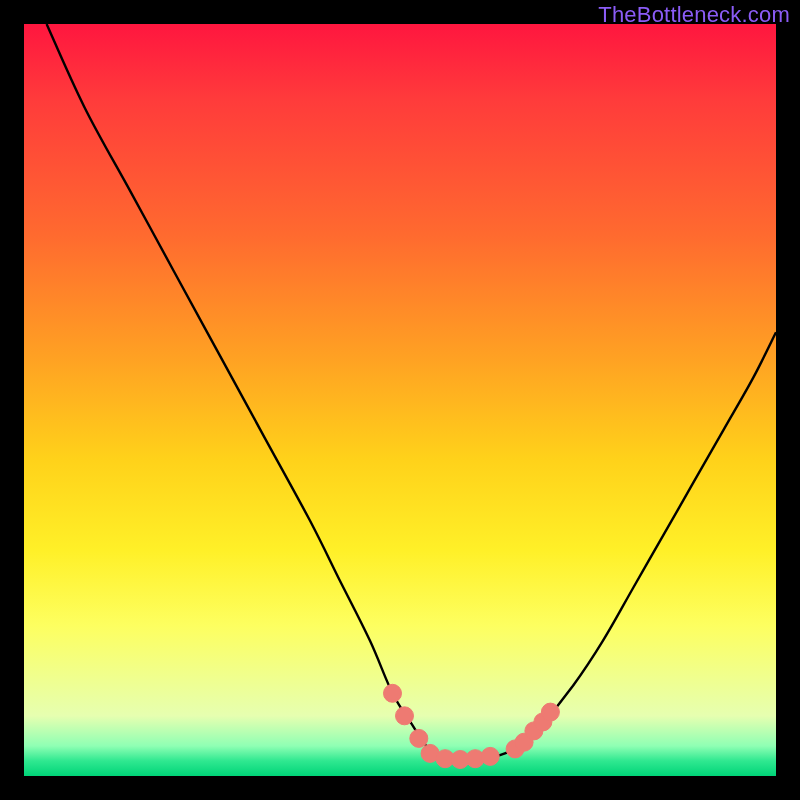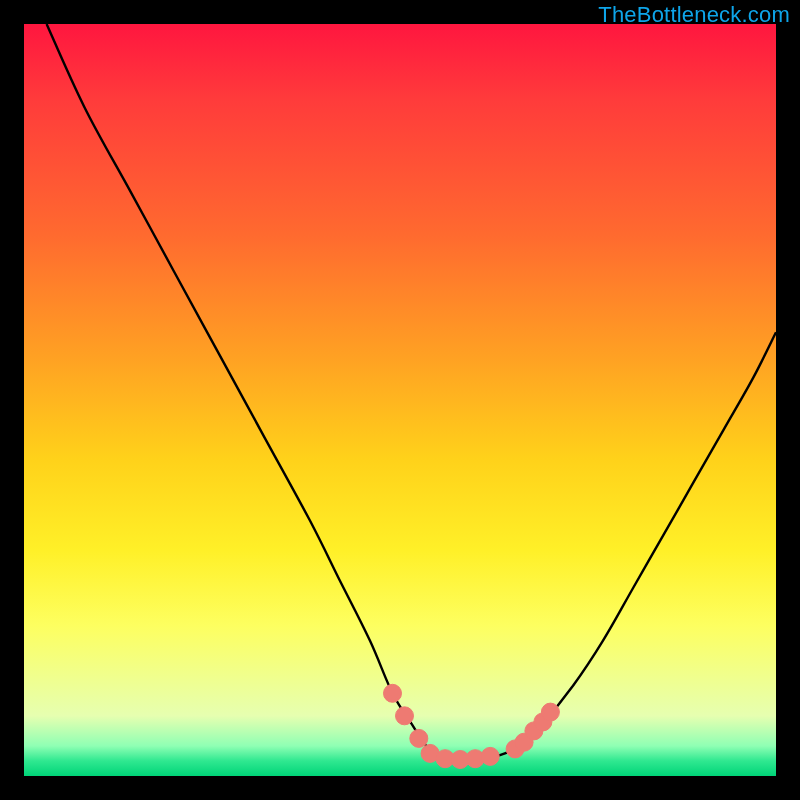--- a/index.html
+++ b/index.html
@@ -38,21 +38,21 @@
       #e6ffb0 92%,
       #8fffb4 96%,
       #2fe890 98%,
       #00d478 100%
     );
   }
   .watermark {
     position: absolute;
     top: 2px;
     right: 10px;
-    color: #0ea5e9;
+    color: #8b5cf6;
     font-size: 22px;
     font-weight: 400;
     letter-spacing: 0.2px;
     user-select: none;
   }
   svg.curve {
     position: absolute;
     left: 0;
     top: 0;
     width: 752px;

